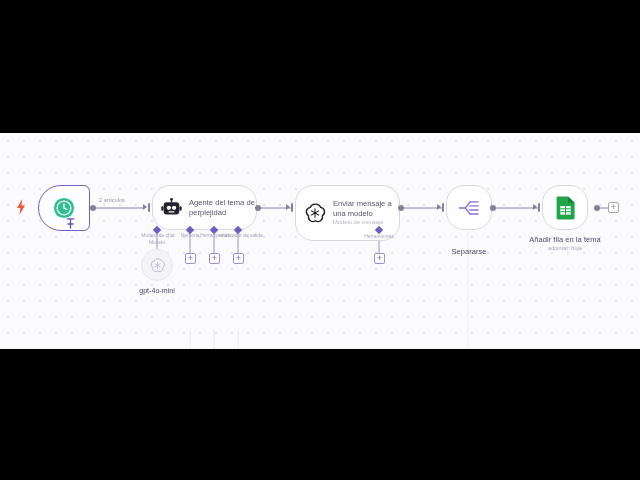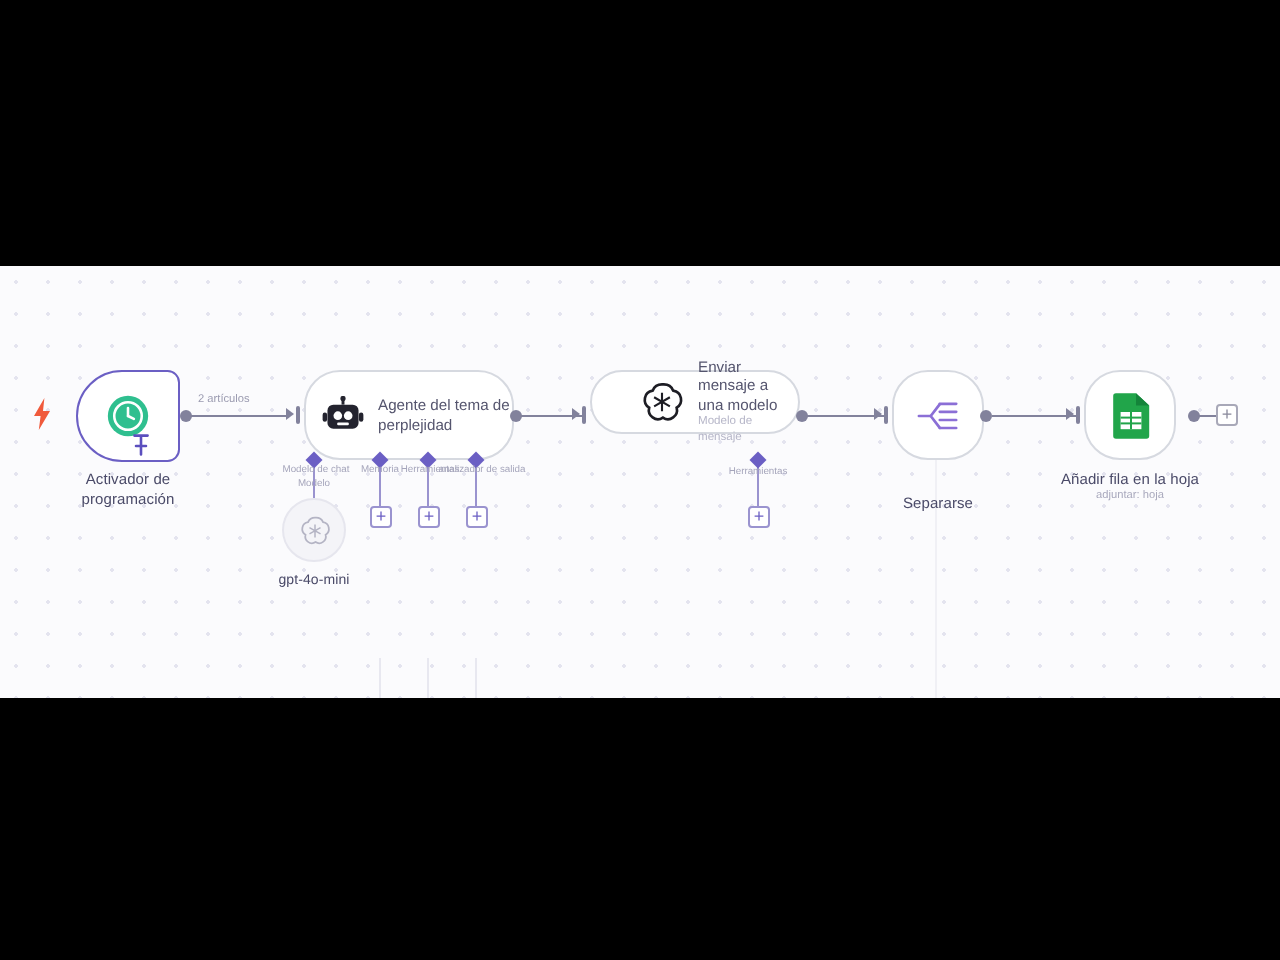--- a/index.html
+++ b/index.html
@@ -188,22 +188,20 @@
         <path d="M6.2 0 L1 9 H4.3 L3.4 16 L9 6.5 H5.5 Z" fill="#f05a3c"></path>
       </svg>
     </div>
 
     <div style="position:absolute; left:66px; top:82px;">
       <svg width="9" height="11" viewBox="0 0 9 11">
         <path d="M1.2 0.8 H7.8 M4.5 1 V6 M2 6 H7 M4.5 6 V10.2" stroke="#5b4fbe" stroke-width="1.3" stroke-linecap="round" fill="none"></path>
       </svg>
     </div>
     <div class="dot-out" style="left:90px; top:72px;"></div>
-    <div class="node-title" style="left:14px; top:102px; width:100px;">Activador de
-programación</div>
 
     <div class="edge-label" style="left:99px; top:64px;">2 artículos</div>
 
     <div class="arrow-in" style="left:143px; top:71px;"></div>
     <div class="bar-in" style="left:148px; top:70px;"></div>
     <div class="node" style="left:152px; top:52px; width:105px; height:45px; padding-left:8px;">
       <div class="icon-wrap" style="margin-right:7px;">
         <svg width="21" height="19" viewBox="0 0 24 22">
           <rect x="3" y="5" width="18" height="14" rx="3.4" fill="#23232e"></rect>
           <circle cx="9" cy="11.4" r="2.5" fill="#ffffff"></circle>
@@ -247,21 +245,21 @@
     <div class="subnode-circle" style="left:141px; top:116px;">
       <svg width="17" height="17" viewBox="0 0 24 24">
         <path d="M12 2.6c-2.2 0-4.1 1.3-4.9 3.2-2 .3-3.6 1.8-4 3.8-.4 2 .5 4 2.2 5-.5 1.9.2 3.9 1.8 5.1 1.6 1.2 3.7 1.2 5.3.1 1.6 1.1 3.7 1.1 5.3-.1 1.6-1.2 2.3-3.2 1.8-5.1 1.7-1 2.6-3 2.2-5-.4-2-2-3.5-4-3.8-.8-1.9-2.7-3.2-4.9-3.2z" fill="none" stroke="#b4b4c4" stroke-width="1.25"></path>
         <path d="M12 7.4v9.2M8.1 9.6l7.8 4.5M15.9 9.6l-7.8 4.5" fill="none" stroke="#b4b4c4" stroke-width="1.05"></path>
       </svg>
     </div>
     <div class="node-title" style="left:117px; top:153px; width:80px; font-size:7px;">gpt-4o-mini</div>
 
     <div class="arrow-in" style="left:286px; top:71px;"></div>
     <div class="bar-in" style="left:291px; top:70px;"></div>
-    <div class="node" style="left:295px; top:52px; width:105px; height:32px; padding-left:24px;">
+    <div class="node" style="left:295px; top:52px; width:105px; height:56px; padding-left:8px;">
       <div class="icon-wrap" style="margin-right:7px;">
         <svg width="22" height="22" viewBox="0 0 24 24">
           <path d="M12 2.4c-2.3 0-4.3 1.4-5.1 3.4-2.1.3-3.8 1.9-4.2 4-.4 2.1.5 4.2 2.3 5.3-.5 2 .2 4.1 1.9 5.3 1.7 1.3 3.9 1.3 5.6.1 1.7 1.2 3.9 1.2 5.6-.1 1.7-1.2 2.4-3.3 1.9-5.3 1.8-1.1 2.7-3.2 2.3-5.3-.4-2.1-2.1-3.7-4.2-4-.8-2-2.8-3.4-5.1-3.4z" fill="none" stroke="#1d1d24" stroke-width="1.45"></path>
           <path d="M12 6.9v10.2M7.7 9.4l8.6 5M16.3 9.4l-8.6 5" fill="none" stroke="#1d1d24" stroke-width="1.15"></path>
         </svg>
       </div>
       <div class="inner-text">
         <div class="inner-title">Enviar mensaje a
 una modelo</div>
         <div class="inner-sub">Modelo de mensaje</div>
@@ -295,21 +293,21 @@
       <svg width="21" height="24" viewBox="0 0 21 24">
         <path d="M3 0.6 H13 L19.6 6.8 V22 a1.4 1.4 0 0 1-1.4 1.4 H3 A1.4 1.4 0 0 1 1.6 22 V2 A1.4 1.4 0 0 1 3 0.6 Z" fill="#21a54a"></path>
         <path d="M13 0.6 L19.6 6.8 H13 Z" fill="#14843a"></path>
         <rect x="5.3" y="10" width="10.4" height="8.6" fill="#ffffff"></rect>
         <line x1="5.3" y1="12.8" x2="15.7" y2="12.8" stroke="#21a54a" stroke-width="1"></line>
         <line x1="5.3" y1="15.7" x2="15.7" y2="15.7" stroke="#21a54a" stroke-width="1"></line>
         <line x1="10.5" y1="10" x2="10.5" y2="18.6" stroke="#21a54a" stroke-width="1"></line>
       </svg>
     </div>
     <div class="dot-out" style="left:594px; top:72px;"></div>
-    <div class="node-title" style="left:516px; top:102px; width:98px;">Añadir fila en la hoja</div>
+    <div class="node-title" style="left:516px; top:102px; width:98px;">Añadir fila en la tema</div>
     <div class="node-sub" style="left:516px; top:112px; width:98px;">adjuntar: hoja</div>
 
     <div class="plus-btn grey" style="left:608px; top:69px;">
       <span>+</span>
     </div>
 
   </div>
 </div>
 
 </body></html>

